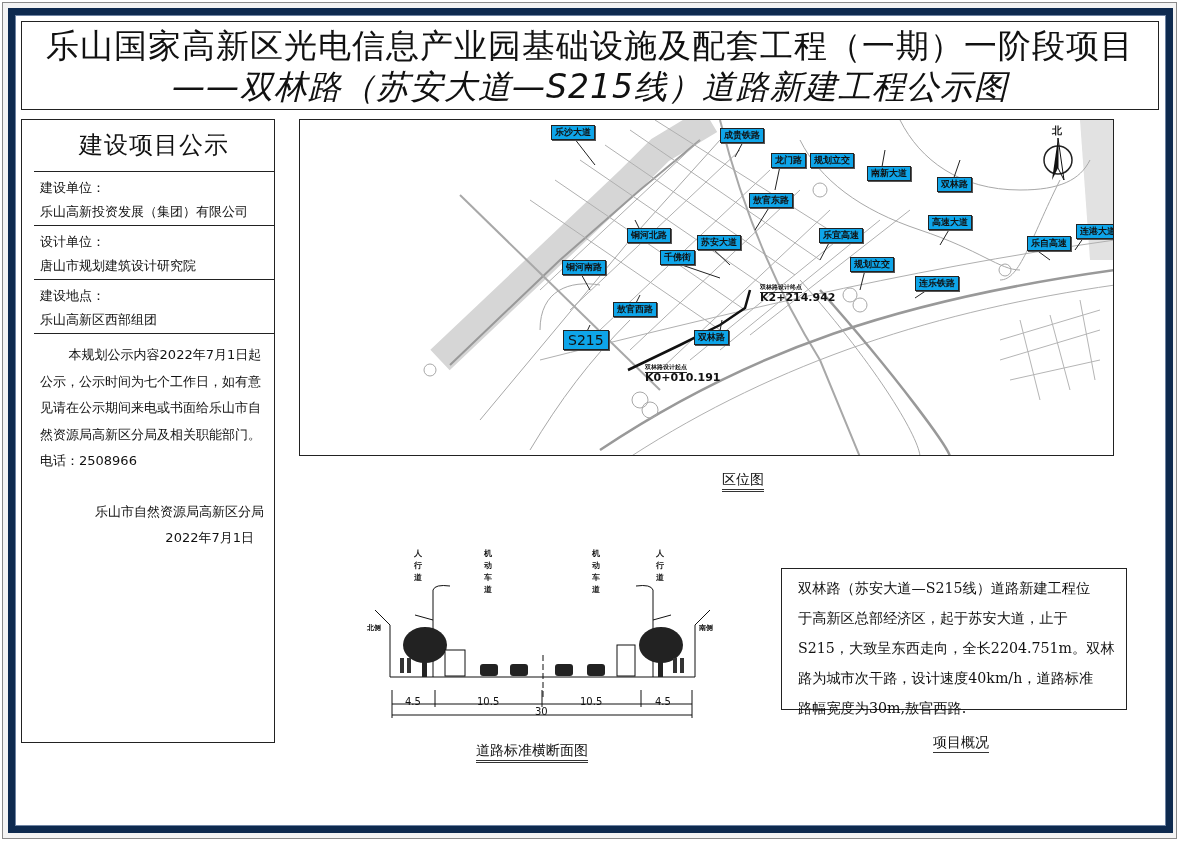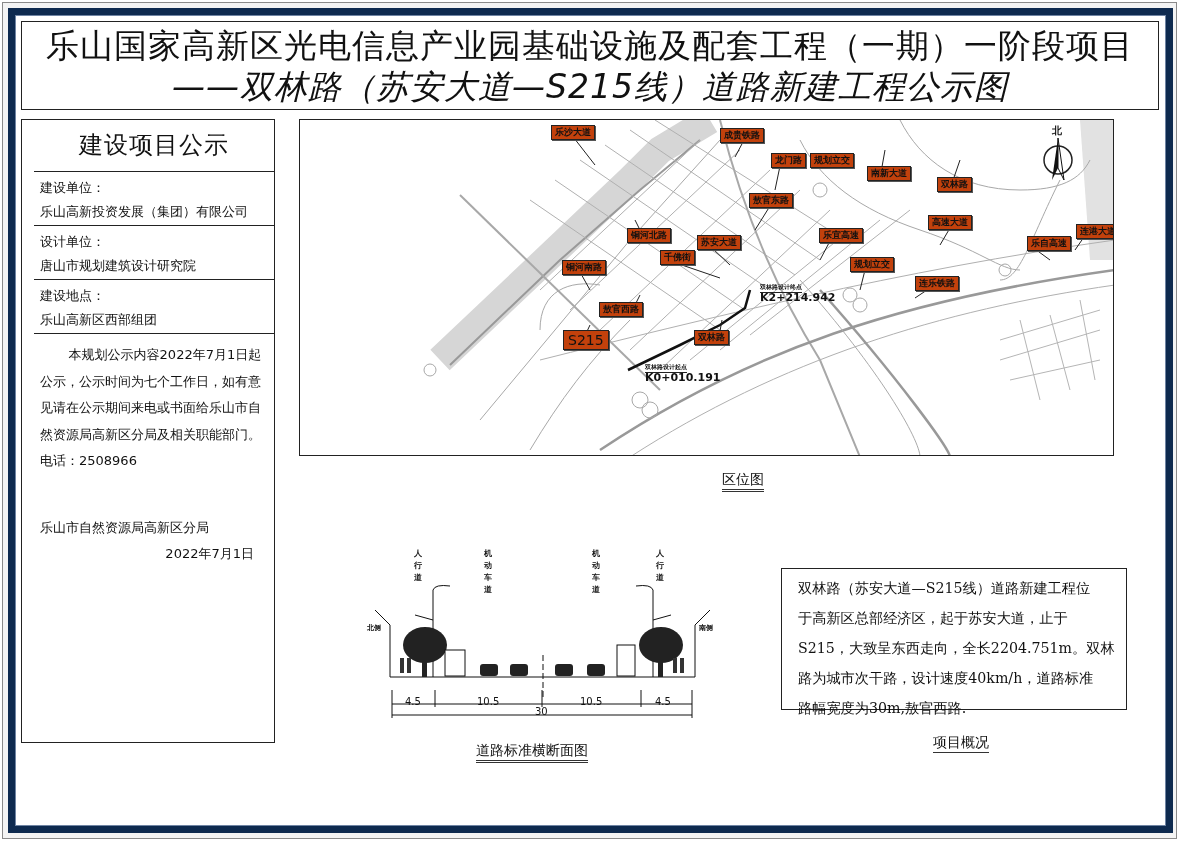--- a/index.html
+++ b/index.html
@@ -39,34 +39,34 @@
     font-size:24px; line-height:50px; letter-spacing:1px;
   }
   .lp-section {
     border-bottom:1px solid #222; padding:4px 6px 0 6px; font-size:13px; line-height:24px;
     height:54px; box-sizing:border-box;
   }
   .lp-notice {
     padding:8px 6px 0 6px; font-size:13px; line-height:26.5px;
   }
   .lp-notice .indent { text-indent:2.2em; }
-  .lp-sign { text-align:left; padding-right:4px; margin-top:40px; }
+  .lp-sign { text-align:right; padding-right:4px; margin-top:24px; }
   .lp-date { text-align:right; padding-right:14px; }
 
   .map-box {
     position:absolute; left:299px; top:119px; width:815px; height:337px;
     border:1px solid #222; box-sizing:border-box; overflow:hidden; background:#fff;
   }
   .caption {
     position:absolute; font-size:14px; line-height:18px;
     border-bottom:3px double #333; padding-bottom:1px;
   }
   .map-label {
     position:absolute; font-size:9px; font-weight:bold; line-height:13px;
-    padding:0 3px; background:#c2410c; border:1.5px solid #222;
+    padding:0 3px; background:#0ea5e9; border:1.5px solid #222;
     box-shadow: 1px 1px 0 #555; white-space:nowrap;
   }
   .map-label.big { font-size:14px; font-weight:normal; line-height:18px; padding:0 4px; }
   .km-label { position:absolute; font-size:11px; line-height:12px; white-space:nowrap;font-weight:bold; }
   .km-title { position:absolute; font-size:6px; font-weight:bold; border-bottom:1px solid #222; white-space:nowrap; }
 
   .section-box {
     position:absolute; left:355px; top:540px; width:360px; height:205px;
   }
   .overview-box {
@@ -215,21 +215,21 @@
   <span class="map-label" style="left:628px;top:95px">高速大道</span>
   <span class="map-label" style="left:327px;top:108px">铜河北路</span>
   <span class="map-label" style="left:397px;top:115px">苏安大道</span>
   <span class="map-label" style="left:519px;top:108px">乐宜高速</span>
   <span class="map-label" style="left:776px;top:104px">连港大道</span>
   <span class="map-label" style="left:727px;top:116px">乐自高速</span>
   <span class="map-label" style="left:360px;top:130px">千佛街</span>
   <span class="map-label" style="left:550px;top:137px">规划立交</span>
   <span class="map-label" style="left:262px;top:140px">铜河南路</span>
   <span class="map-label" style="left:615px;top:156px">连乐铁路</span>
-  <span class="map-label" style="left:299px;top:182px">敖官西路</span>
+  <span class="map-label" style="left:313px;top:182px">敖官西路</span>
   <span class="map-label" style="left:394px;top:210px">双林路</span>
   <span class="map-label big" style="left:263px;top:210px">S215</span>
 
   <span class="km-title" style="left:460px;top:163px">双林路设计终点</span>
   <span class="km-label" style="left:460px;top:172px">K2+214.942</span>
   <span class="km-title" style="left:345px;top:243px">双林路设计起点</span>
   <span class="km-label" style="left:345px;top:252px">K0+010.191</span>
   <span style="position:absolute;left:752px;top:4px;font-size:10px;font-weight:bold">北</span>
 </div>
 <div class="caption" style="left:722px;top:470px">区位图</div>

